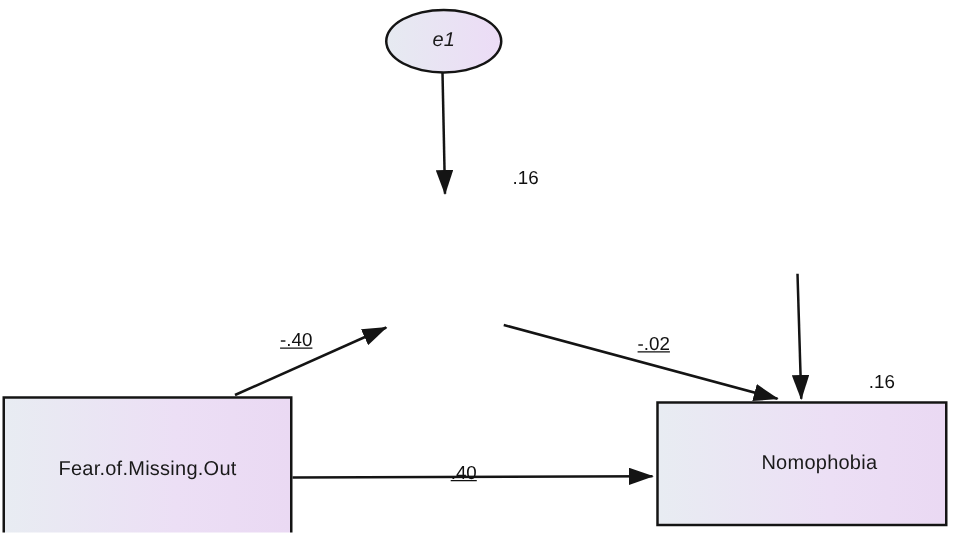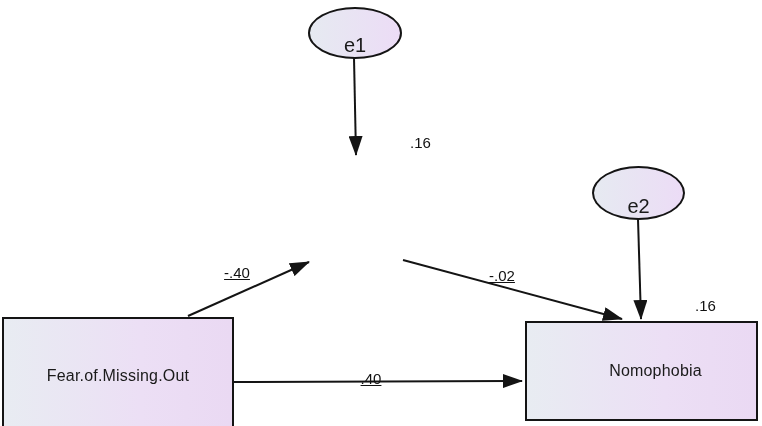--- a/index.html
+++ b/index.html
@@ -23,22 +23,23 @@
     display: flex; align-items: center; justify-content: center;
     font-size: 16px;
     letter-spacing: 0.2px;
   }
   .node-ellipse {
     position: absolute;
     box-sizing: border-box;
     border-radius: 50%;
     background: linear-gradient(90deg, #e6eaf1 0%, #ecdcf6 100%);
     border: 2px solid #141414;
-    display: flex; align-items: flex-end; justify-content: center;
-    font-size: 20px;
+    display: flex; align-items: center; justify-content: center;
+    font-size: 16px;
+    font-style: italic;
   }
 
   #rect-pa   { left: 240px; top: 157px; width: 236px; height: 103px; }
   #rect-fomo { left: 2px;   top: 317px; width: 232px; height: 118px; }
   #rect-nomo { left: 525px; top: 321px; width: 233px; height: 100px; padding-left: 28px; }
 
   #ellipse-e1 { left: 308px; top: 7px;   width: 94px; height: 52px; }
   #ellipse-e2 { left: 592px; top: 166px; width: 93px; height: 54px; }
 
   .variance-label {
@@ -53,21 +54,21 @@
 
   .coef-label {
     position: absolute;
     font-size: 15px;
     width: 44px;
     text-align: center;
     color: #111111;
     text-decoration: underline;
   }
   #coef-fomo-pa   { left: 215px; top: 264px; }
-  #coef-pa-nomo   { left: 480px; top: 267px; }
+  #coef-pa-nomo   { left: 501px; top: 267px; }
   #coef-fomo-nomo { left: 349px; top: 358px; margin-top: 12px; }
 </style>
 </head>
 <body>
 
 <div class="stage">
 
   <svg class="arrow-layer" width="762" height="426" viewBox="0 0 762 426">
     <defs>
       <marker id="ah" markerUnits="userSpaceOnUse" markerWidth="20" markerHeight="14" refX="19" refY="7" orient="auto">
@@ -78,23 +79,20 @@
     <line x1="638" y1="219" x2="641" y2="319" stroke="#141414" stroke-width="2" marker-end="url(#ah)"></line>
     <line x1="188" y1="316" x2="309" y2="262" stroke="#141414" stroke-width="2" marker-end="url(#ah)"></line>
     <line x1="403" y1="260" x2="622" y2="319" stroke="#141414" stroke-width="2" marker-end="url(#ah)"></line>
     <line x1="234" y1="382" x2="522" y2="381" stroke="#141414" stroke-width="2" marker-end="url(#ah)"></line>
   </svg>
 
   <div class="node-ellipse" id="ellipse-e1">
     <span>e1</span>
   </div>
 
-  <div class="node-ellipse" id="ellipse-e2">
-    <span>e2</span>
-  </div>
 
 
   <div class="node-rect" id="rect-fomo">
     <span>Fear.of.Missing.Out</span>
   </div>
 
   <div class="node-rect" id="rect-nomo">
     <span>Nomophobia</span>
   </div>
 

